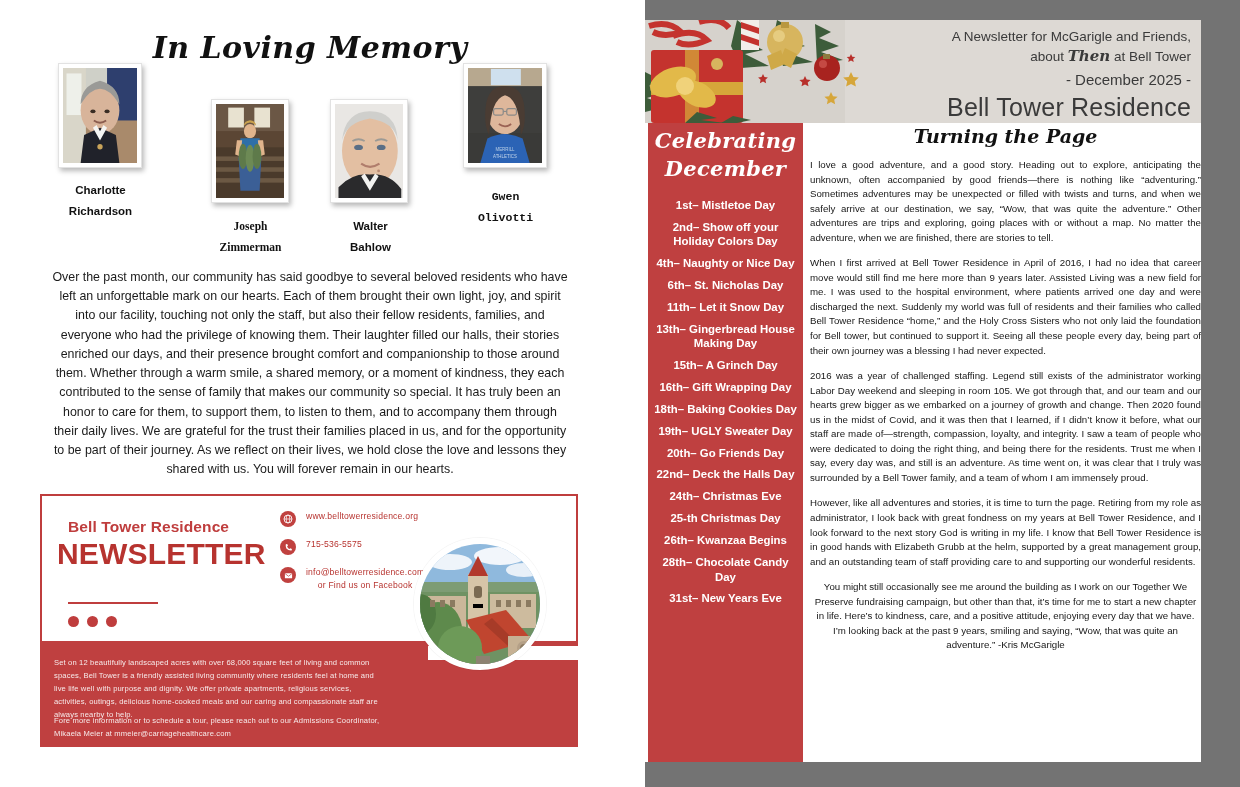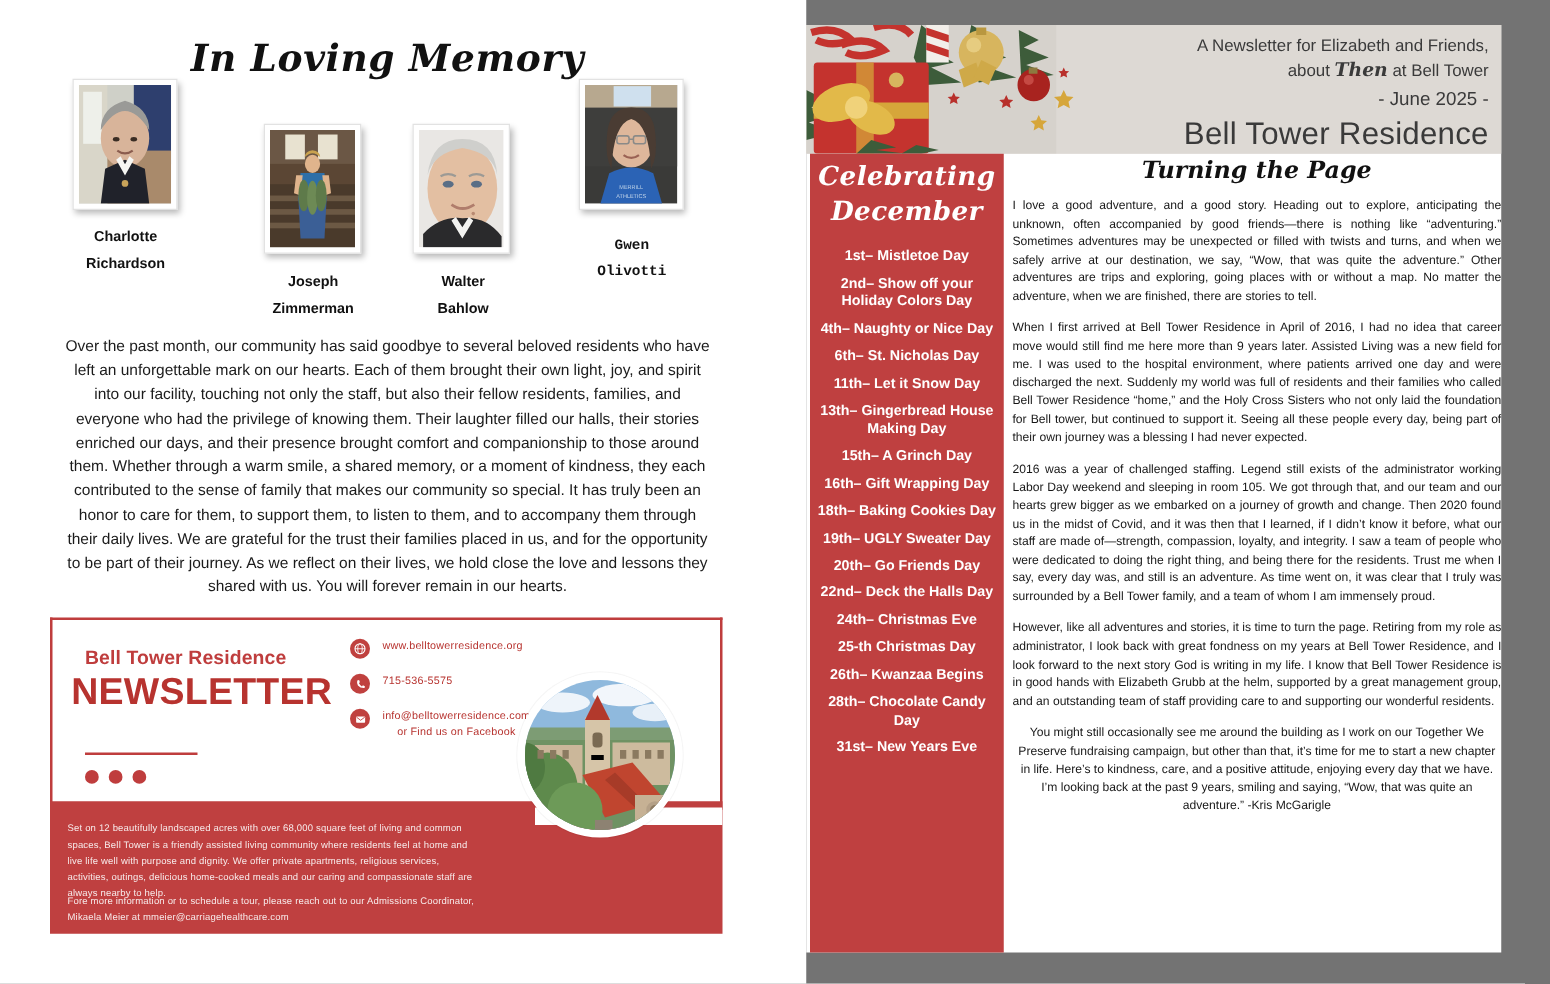--- a/index.html
+++ b/index.html
@@ -233,21 +233,21 @@
           <path d="M28 38 L50 38 L52 62 L26 62 Z" fill="#2e6fa8"></path>
           <path d="M24 40 L30 40 L28 58 L22 56 Z" fill="#e0b48c"></path>
           <path d="M48 40 L54 40 L56 56 L50 58 Z" fill="#e0b48c"></path>
           <path d="M26 60 L52 60 L50 96 L28 96 Z" fill="#3b5f96"></path>
           <ellipse cx="31" cy="58" rx="5" ry="14" fill="#5e7a4a"></ellipse>
           <ellipse cx="39" cy="60" rx="5" ry="15" fill="#6d8a55"></ellipse>
           <ellipse cx="47" cy="58" rx="5" ry="14" fill="#5e7a4a"></ellipse>
         </svg>
       </div>
     </div>
-    <div class="mem-name" style="left:198px; top:216px; width:105px;">
+    <div class="mem-name" style="left:198px; top:216px; width:105px;font-family:Liberation Serif, serif;">
       <div>Joseph</div>
       <div>Zimmerman</div>
     </div>
 
     <div class="photo-frame" style="left:330px; top:99px; width:78px; height:104px;">
       <div class="ph">
         <svg width="100%" height="100%" viewBox="0 0 78 104" preserveAspectRatio="none">
           <rect width="78" height="104" fill="#e9e7e4"></rect>
           <ellipse cx="40" cy="52" rx="32" ry="40" fill="#e3bfa2"></ellipse>
           <path d="M8 40 Q12 8 40 8 Q70 8 72 40 Q68 20 40 16 Q14 20 8 40Z" fill="#cfcfcc"></path>
@@ -443,25 +443,25 @@
           <path d="M206 34 l1.3 2.7 3 .3 -2.2 2 .6 3 -2.7-1.5 -2.7 1.5 .6-3 -2.2-2 3-.3z"></path>
         </g>
 
         <g fill="#3d5c3a">
           <path d="M52 92 L72 98 L56 100 L80 103 L40 103Z"></path>
           <path d="M88 96 L106 100 L92 103 L76 103Z"></path>
         </g>
       </svg>
 
       <div class="banner-text">
-        <div class="bt-l1">A Newsletter for Elizabeth and Friends,</div>
+        <div class="bt-l1">A Newsletter for McGarigle and Friends,</div>
         <div class="bt-l2">
           <span>about </span><span class="script">Then</span><span> at Bell Tower</span>
         </div>
-        <div class="bt-l3">- June 2025 -</div>
+        <div class="bt-l3">- December 2025 -</div>
         <div class="bt-l4">Bell Tower Residence</div>
       </div>
     </div>
 
     <div class="sidebar">
       <div class="sb-title">
         <div>Celebrating</div>
         <div>December</div>
       </div>
       <div id="events-container">

